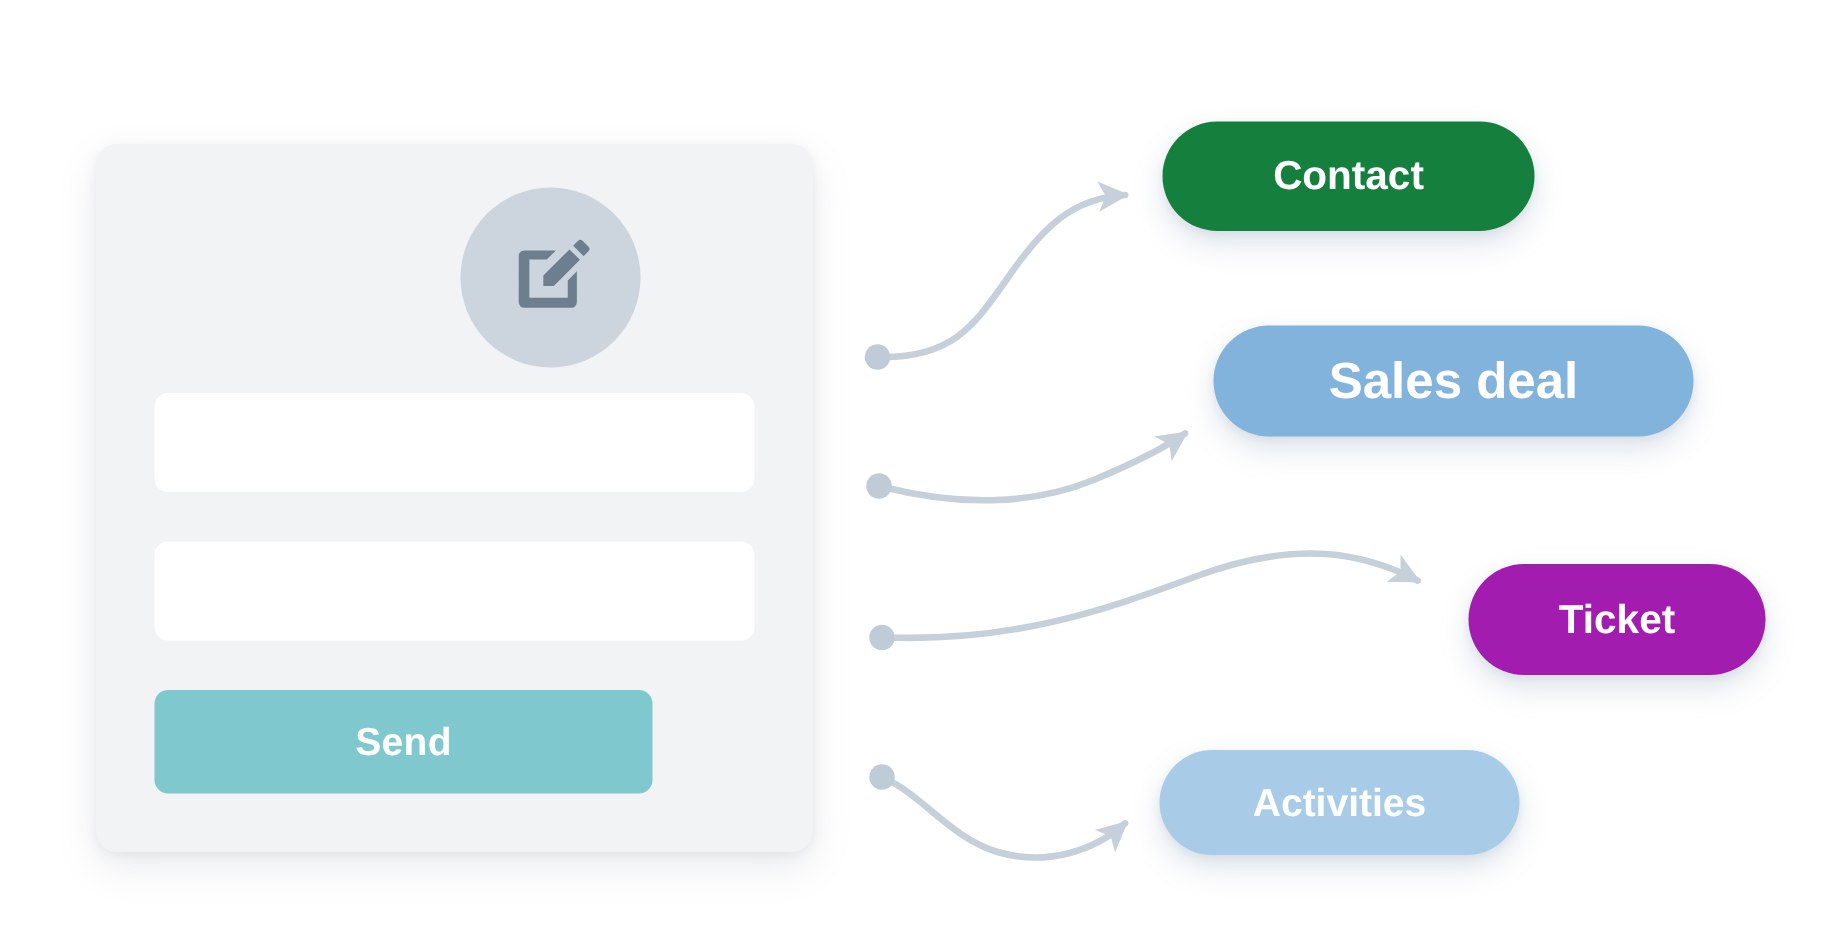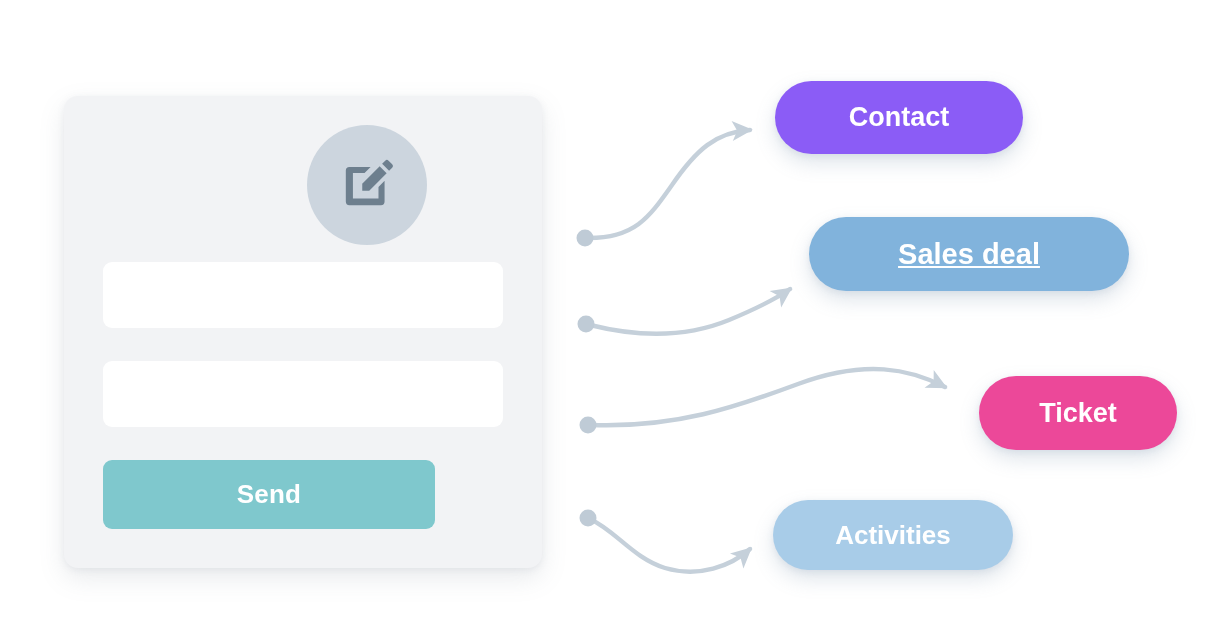--- a/index.html
+++ b/index.html
@@ -115,21 +115,21 @@
     border-radius: 999px;
     color: #ffffff;
     font-weight: bold;
     white-space: nowrap;
     box-shadow: 0 9px 20px rgba(110,135,165,0.22),
                 0 2px 6px rgba(110,135,165,0.12);
     cursor: pointer;
     user-select: none;
   }
   .pill-contact    { left: 775px;  top: 81px;  width: 248px; height: 73px;  font-size: 27px; }
-  .pill-sales      { left: 809px;  top: 217px; width: 320px; height: 74px;  font-size: 29px; text-decoration: underline; }
+  .pill-sales      { left: 809px;  top: 217px; width: 320px; height: 74px;  font-size: 34px; }
   .pill-ticket     { left: 979px;  top: 376px; width: 198px; height: 74px;  font-size: 27px; }
   .pill-activities { left: 773px;  top: 500px; width: 240px; height: 70px;  font-size: 26px; }
 </style>
 </head>
 <body>
 
 <div id="stage" style="background: rgb(255, 255, 255);">
 
   <div class="card" style="background: rgb(242, 243, 245);">
 
@@ -172,21 +172,21 @@
     </g>
 
     <g fill="#bfcbd6">
       <circle cx="585" cy="238" r="8.5"></circle>
       <circle cx="586" cy="324" r="8.5"></circle>
       <circle cx="588" cy="425" r="8.5"></circle>
       <circle cx="588" cy="518" r="8.5"></circle>
     </g>
   </svg>
 
-  <div class="pill pill-contact" style="background: #8b5cf6;">Contact</div>
+  <div class="pill pill-contact" style="background: #15803d;">Contact</div>
 
   <div class="pill pill-sales" style="background: rgb(129, 179, 220);">Sales deal</div>
 
-  <div class="pill pill-ticket" style="background: #ec4899;">Ticket</div>
+  <div class="pill pill-ticket" style="background: #a21caf;">Ticket</div>
 
   <div class="pill pill-activities" style="background: rgb(168, 204, 232);">Activities</div>
 
 </div>
 
 </body></html>

